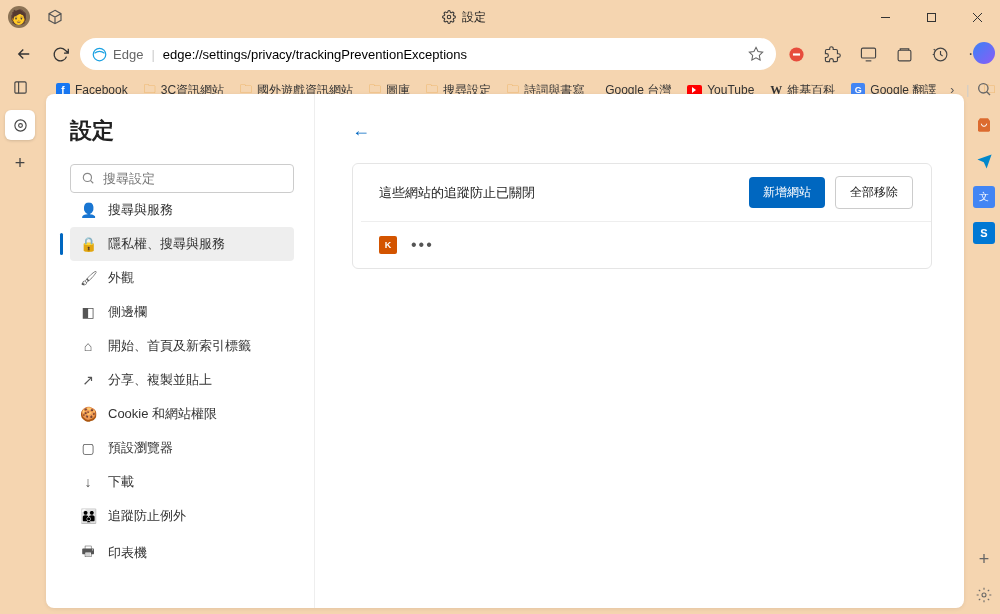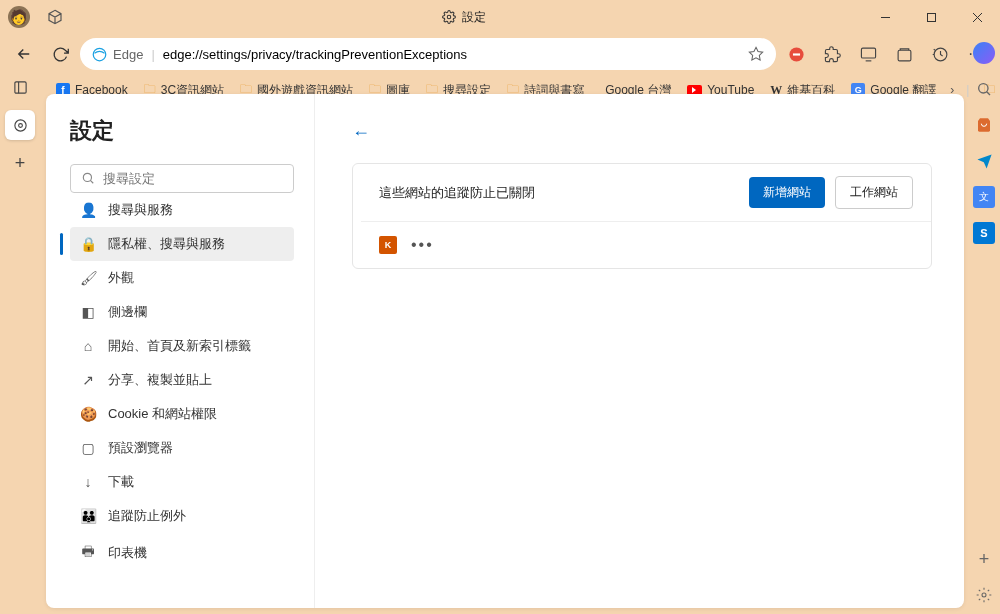--- a/index.html
+++ b/index.html
@@ -320,21 +320,21 @@
   </div>
   <div class="divider"></div>
   <div class="main">
     <div class="crumb">
       <span class="back">←</span>
     </div>
     <div class="card">
       <div class="cardhead">
         <span class="txt">這些網站的追蹤防止已關閉</span>
         <button class="btn-primary">新增網站</button>
-        <button class="btn-sec">工作網站</button>
+        <button class="btn-sec">全部移除</button>
       </div>
       <div class="siterow">
         <span class="sico">K</span>
         <span class="more">•••</span>
       </div>
     </div>
   </div>
 </div>
 
 </body></html>

